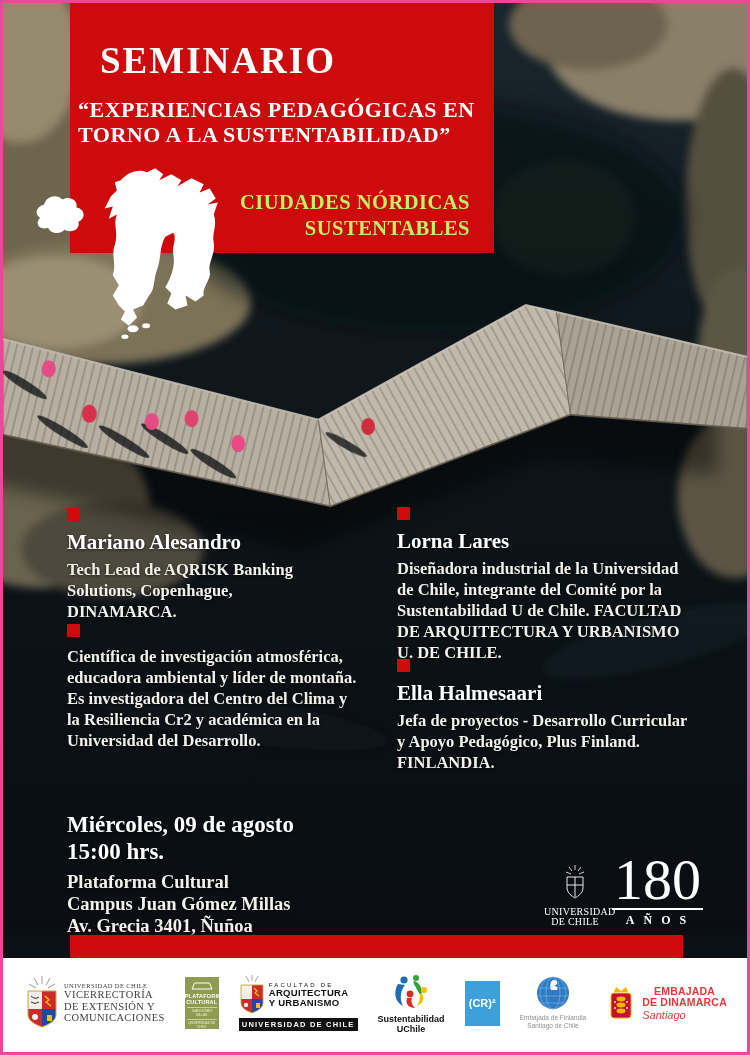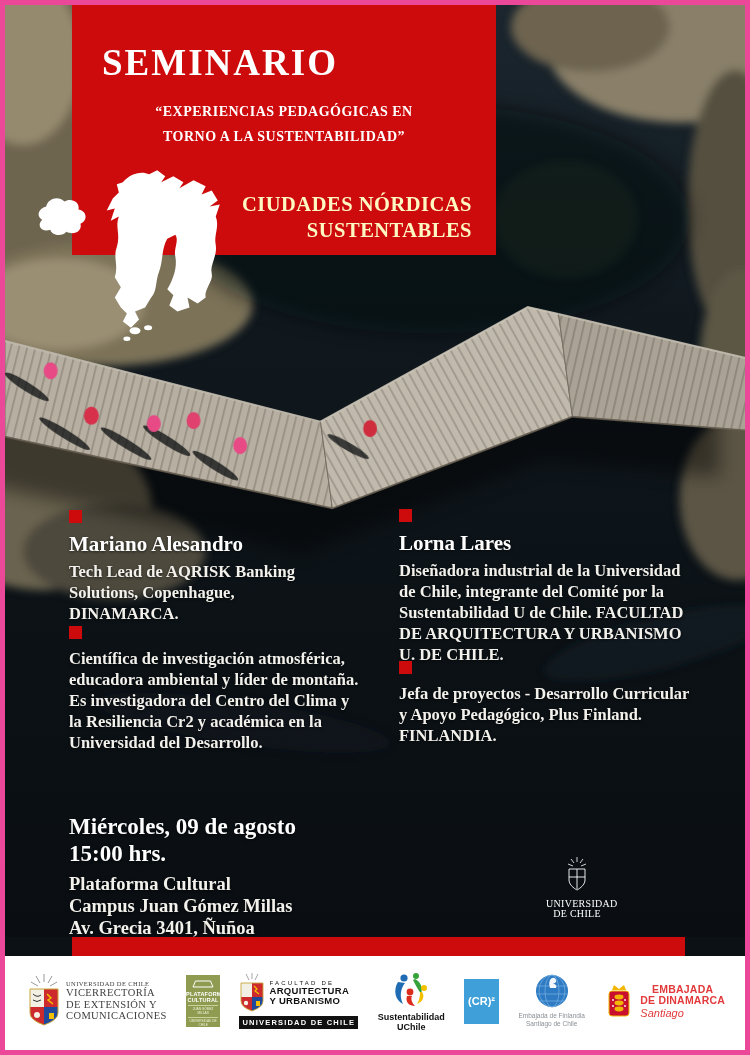--- a/index.html
+++ b/index.html
@@ -1,27 +1,27 @@
 <!DOCTYPE html>
 <html><head>
 <meta charset="utf-8">
 <style>
   html,body{margin:0;padding:0;background:#ffffff;}
   .poster{
     position:relative;width:750px;height:1055px;box-sizing:border-box;
-    border:5px solid #ec4899;overflow:hidden;background:#0b1115;
+    border:3px solid #ec4899;overflow:hidden;background:#0b1115;
     font-family:"Liberation Serif",serif;
   }
   .photo{position:absolute;left:0;top:0;width:744px;height:932px;display:block;}
   .pre{white-space:pre-line;}
   
   .red-header{position:absolute;left:67px;top:0;width:424px;height:250px;background:#cd0a0c;}
   .title{position:absolute;left:30px;top:36px;margin:0;color:#fff;font-size:37px;font-weight:bold;letter-spacing:2px;}
-  .subtitle{position:absolute;left:8px;right:8px;top:94px;text-align:center;color:#fff;font-size:14px;font-weight:bold;line-height:25px;letter-spacing:.5px;}
-  .topic{position:absolute;right:24px;top:186px;text-align:right;color:#fef9c3;font-size:20.5px;font-weight:bold;line-height:26px;letter-spacing:.5px;}
+  .subtitle{position:absolute;left:8px;right:8px;top:94px;text-align:left;color:#fff;font-size:22px;font-weight:bold;line-height:25px;letter-spacing:.5px;}
+  .topic{position:absolute;right:24px;top:186px;text-align:right;color:#bef264;font-size:20.5px;font-weight:bold;line-height:26px;letter-spacing:.5px;}
   .map{position:absolute;left:25px;top:163px;width:212px;height:177px;}
   
   .speaker{position:absolute;color:#fff;text-shadow:0 1px 3px rgba(0,0,0,.65);}
   .bullet{width:13px;height:13px;background:#cd0a0c;margin-bottom:9px;}
   .speaker h3{margin:0 0 4px 0;font-size:21px;font-weight:bold;color:#fff;}
   .speaker p{margin:0;font-size:16.5px;line-height:21px;font-weight:bold;color:#f3f1ec;}
   .sp1{left:64px;top:505px;width:320px;}
   .sp2{left:394px;top:504px;width:335px;}
   .sp3{left:64px;top:621px;width:335px;}
   .sp4{left:394px;top:656px;width:335px;}
@@ -189,20 +189,21 @@
   <div class="speaker sp3">
     <div class="bullet"></div>
     <p class="pre">Científica de investigación atmosférica,
 educadora ambiental y líder de montaña.
 Es investigadora del Centro del Clima y
 la Resiliencia Cr2 y académica en la
 Universidad del Desarrollo.</p>
   </div>
   <div class="speaker sp4">
     <div class="bullet"></div>
+    <h3>Ella Halmesaari</h3>
     <p class="pre">Jefa de proyectos - Desarrollo Curricular
 y Apoyo Pedagógico, Plus Finland.
 FINLANDIA.</p>
   </div>
 
   <div class="schedule">
     <p class="when pre">Miércoles, 09 de agosto
 15:00 hrs.</p>
     <p class="where pre">Plataforma Cultural
 Campus Juan Gómez Millas
@@ -220,20 +221,24 @@
             <line x1="3" y1="7" x2="8" y2="9"></line>
               <line x1="21" y1="7" x2="16" y2="9"></line>
           </g>
           <path d="M4,12 h16 v11 c0,6 -8,10 -8,10 c0,0 -8,-4 -8,-10 Z"></path>
           <line x1="12" y1="12" x2="12" y2="32"></line>
             <line x1="4" y1="20" x2="20" y2="20"></line>
         </g>
       </svg>
       <div class="l180-inst pre">UNIVERSIDAD
 DE CHILE</div>
+    </div>
+    <div class="l180-right">
+      <div class="l180-num">180</div>
+      <div class="l180-anos">AÑOS</div>
     </div>
   </div>
 
   <div class="red-bar"></div>
 
   <div class="footer">
 
     <div class="flogo">
       <svg width="34" height="54" viewBox="0 0 34 54">
         <g stroke="#8f8f8f" stroke-width=".9">

